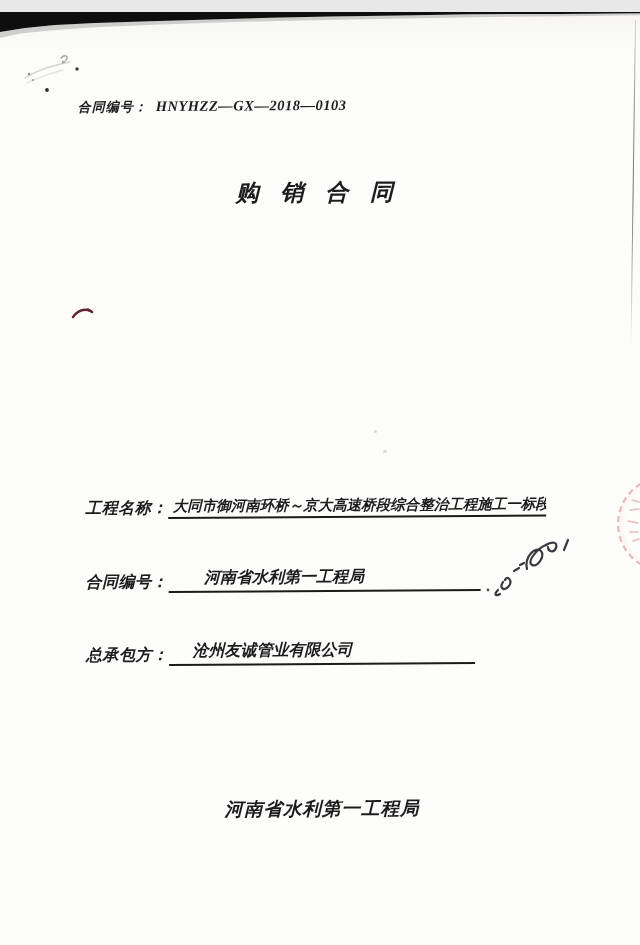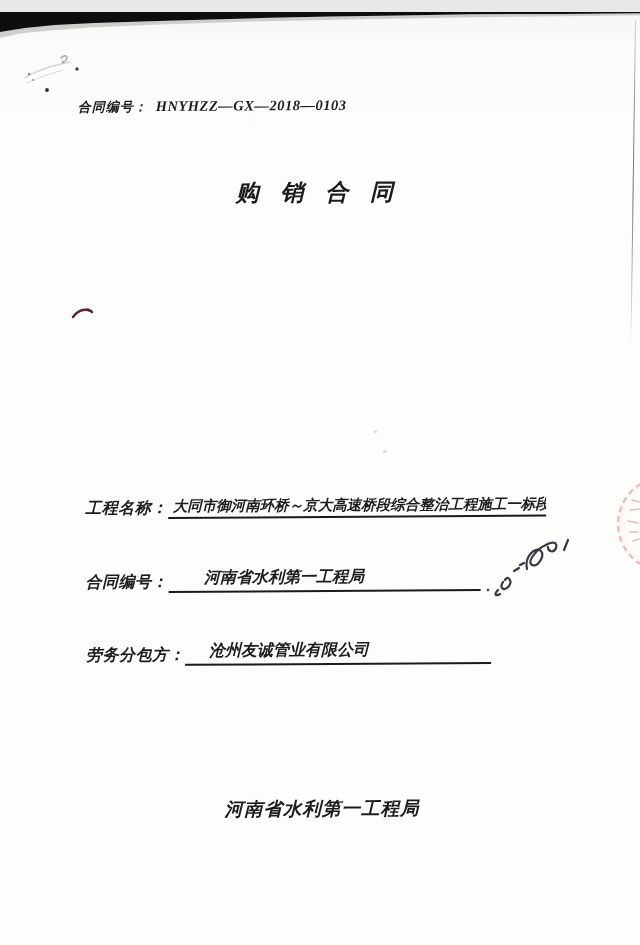--- a/index.html
+++ b/index.html
@@ -97,21 +97,21 @@
       <span class="flabel">工程名称：</span>
       <span class="fvalue">大同市御河南环桥～京大高速桥段综合整治工程施工一标段</span>
     </div>
 
     <div class="row row-contractor">
       <span class="flabel">合同编号：</span>
       <span class="fvalue">河南省水利第一工程局</span>
     </div>
 
     <div class="row row-subcontractor">
-      <span class="flabel">劳务分包方：</span>
+      <span class="flabel">总承包方：</span>
       <span class="fvalue">沧州友诚管业有限公司</span>
     </div>
 
     <div class="footer-org">河南省水利第一工程局</div>
 
   </div>
 
   <svg class="handwriting" width="100" height="75" viewBox="0 0 100 75">
     <g stroke="#23242c" stroke-width="2.2" fill="none" stroke-linecap="round" opacity="0.9">
       <path d="M23,58 C19,64 24,68 29,62 C33,56 27,51 25,56"></path>

